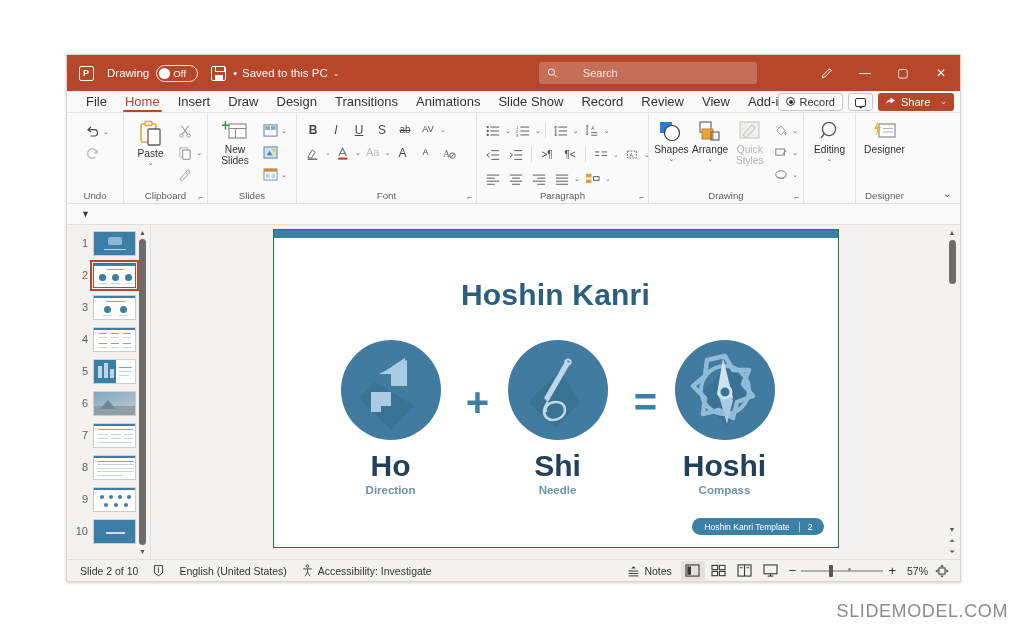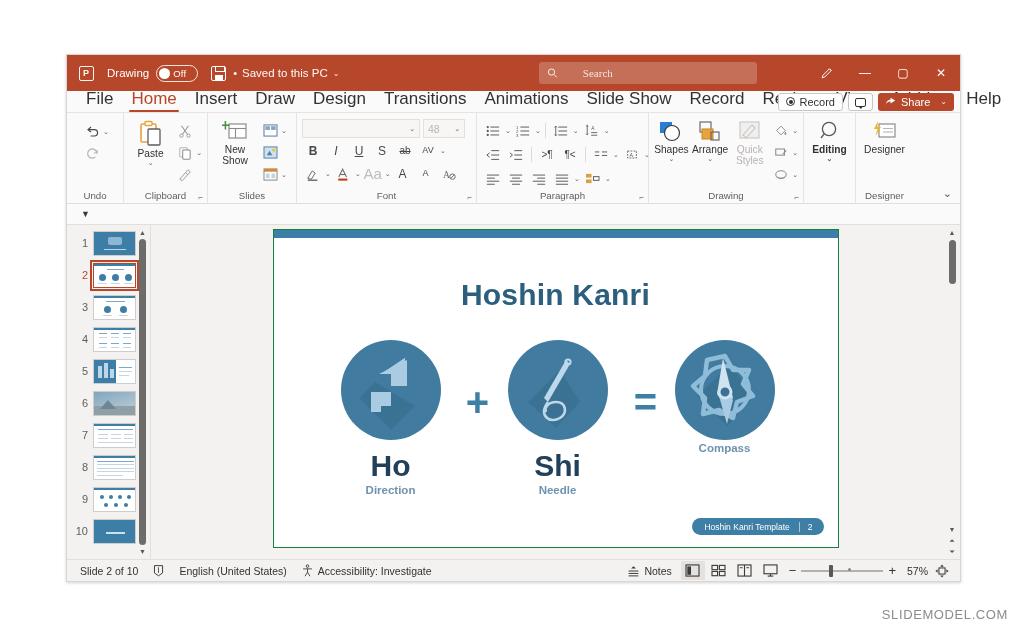--- a/index.html
+++ b/index.html
@@ -76,42 +76,42 @@
   #search-box {
     position: absolute; left: 472px; top: 7px;
     width: 218px; height: 22px;
     background: rgba(255,255,255,.22);
     border-radius: 3px; display: flex; align-items: center;
     padding: 0 8px; gap: 7px;
   }
   #search-input {
     background: transparent; border: none; outline: none;
     color: #fff; font-size: 11px; width: 100%;
-    font-family: Liberation Serif, serif;
+    font-family: Liberation Sans, sans-serif;
     padding-left: 18px;
   }
   #search-input::placeholder { color: rgba(255,255,255,.82); }
   #title-right {
     position: absolute; right: 0; top: 0; height: 36px;
     display: flex; align-items: center;
   }
   .win-btn {
     width: 38px; height: 36px; display: flex;
     align-items: center; justify-content: center;
     font-size: 12px; color: #fff;
   }
 
   
   #ribbon-tabs {
     height: 22px; flex: 0 0 22px; background: #fbfafa;
     display: flex; align-items: flex-end; padding-left: 10px;
     position: relative; border-bottom: 1px solid #e6e3e1;
   }
   .rtab {
-    font-size: 17px; color: #333230; padding: 2px 9px 3px;
+    font-size: 13px; color: #333230; padding: 2px 9px 3px;
     position: relative; white-space: nowrap;
   }
   .rtab.active { color: #b7472a; font-weight: normal; }
   .rtab.active:after {
     content:''; position:absolute; left:7px; right:7px; bottom:0;
     height:2px; background:#b7472a; border-radius:1px;
   }
   #tabs-right {
     position: absolute; right: 6px; top: 0px;
     display: flex; align-items: center; gap: 5px; height: 22px;
@@ -346,21 +346,21 @@
   }
   #zoom-mid {
     position: absolute; left: 47px; top: -1.5px;
     width: 3px; height: 3px; background: #8a8886; border-radius: 50%;
   }
   #zoom-pct { font-size: 10.5px; min-width: 26px; text-align: right; }
 
   
   #watermark {
     position: absolute; right: 16px; bottom: 12px;
-    font-size: 13px; color: #8c8c8c; letter-spacing: .6px;
+    font-size: 18px; color: #8c8c8c; letter-spacing: .6px;
   }
   svg { display: block; }
 </style>
 </head>
 <body>
 
 <div id="app-window">
 
   <div id="title-bar">
     <div class="tb-icon">
@@ -505,21 +505,21 @@
     <div class="rgroup" style="width:89px;">
       <div class="rgroup-body">
         <div class="bigbtn" style="width:44px;">
           <svg width="26" height="24" viewBox="0 0 26 24">
             <rect x="7" y="4" width="17" height="14" fill="#fff" stroke="#8e8c8a" stroke-width="1.2"></rect>
             <line x1="7" y1="8.5" x2="24" y2="8.5" stroke="#8e8c8a" stroke-width="1.1"></line>
             <line x1="13.5" y1="8.5" x2="13.5" y2="18" stroke="#8e8c8a" stroke-width="1.1"></line>
             <line x1="3.4" y1="1" x2="3.4" y2="9.5" stroke="#3f8f3f" stroke-width="1.5"></line>
             <line x1="-0.6" y1="5.2" x2="7.4" y2="5.2" stroke="#3f8f3f" stroke-width="1.5"></line>
           </svg>
-          <span class="bl" style="white-space:pre-line">New Show</span>
+          <span class="bl" style="white-space:pre-line">New Slides</span>
         </div>
         <div class="icorow" style="padding-top:2px;">
           <div class="icoline">
             <span class="smallbtn">
               <svg width="15" height="13" viewBox="0 0 16 14">
                   <rect x="1" y="1" width="14" height="12" fill="#fff" stroke="#6b88a8" stroke-width="1.2"></rect>
                   <rect x="2.4" y="2.4" width="5" height="4" fill="#86a4c4"></rect>
                   <rect x="8.6" y="2.4" width="5" height="4" fill="#86a4c4"></rect>
                 </svg>
             </span>
@@ -545,30 +545,20 @@
             </span>
             <span class="tiny-caret">⌄</span>
           </div>
         </div>
       </div>
       <div class="rgroup-label">Slides</div>
     </div>
 
     <div class="rgroup" style="width:180px;">
       <div class="rgroup-body" style="flex-direction:column;gap:2px;padding-top:3px;">
-        <div style="display:flex;align-items:center;">
-          <div id="font-name-box">
-            <span></span>
-            <span class="tiny-caret">⌄</span>
-          </div>
-          <div id="font-size-box">
-            <span>48</span>
-            <span class="tiny-caret">⌄</span>
-          </div>
-        </div>
         <div style="display:flex;align-items:center;gap:1px;">
           <span class="smallbtn gi" style="font-weight:bold;">B</span>
           <span class="smallbtn gi" style="font-style:italic;">I</span>
           <span class="smallbtn gi" style="text-decoration:underline;">U</span>
           <span class="smallbtn gi">S</span>
           <span class="smallbtn gi" style="font-size:10px;text-decoration:line-through;">ab</span>
           <span class="smallbtn gi" style="font-size:9px;">AV</span>
           <span class="tiny-caret">⌄</span>
         </div>
         <div style="display:flex;align-items:center;gap:1px;">
@@ -580,21 +570,21 @@
           </span>
           <span class="tiny-caret">⌄</span>
           <span class="smallbtn">
             <svg width="14" height="14" viewBox="0 0 16 16">
                 <path d="M3.2 11.5 L7.6 2.6 L12 11.5" fill="none" stroke="#6b6967" stroke-width="1.2"></path>
                 <line x1="5" y1="8.6" x2="10.3" y2="8.6" stroke="#6b6967" stroke-width="1.2"></line>
                 <rect x="2.6" y="13.2" width="10.4" height="2.4" fill="#c43e1c"></rect>
               </svg>
           </span>
           <span class="tiny-caret">⌄</span>
-          <span class="smallbtn gi dim" style="font-size:15px;">Aa</span>
+          <span class="smallbtn gi dim" style="font-size:11px;">Aa</span>
           <span class="tiny-caret">⌄</span>
           <span class="smallbtn gi" style="font-size:12px;">A</span>
           <span class="smallbtn gi" style="font-size:9px;">A</span>
           <span class="smallbtn">
             <svg width="14" height="14" viewBox="0 0 16 16">
                 <text x="1" y="12" font-size="11" fill="#6b6967" font-family="serif">A</text>
                 <circle cx="12" cy="11" r="3.1" fill="none" stroke="#6b6967" stroke-width="1.1"></circle>
                 <line x1="10" y1="13" x2="14" y2="9" stroke="#6b6967" stroke-width="1.1"></line>
               </svg>
           </span>
@@ -792,21 +782,21 @@
             </span>
             <span class="tiny-caret">⌄</span>
           </div>
         </div>
       </div>
       <div class="rgroup-label">Drawing</div>
       <span class="dlg-launcher">⌐</span>
     </div>
 
     <div class="rgroup" style="width:52px;">
-      <div class="rgroup-body" style="justify-content:center;font-weight:bold;">
+      <div class="rgroup-body" style="justify-content:center;">
         <div class="bigbtn" style="width:44px;">
           <svg width="24" height="24" viewBox="0 0 24 24">
             <circle cx="11" cy="9" r="6.6" fill="none" stroke="#5a5856" stroke-width="1.3"></circle>
             <line x1="6.3" y1="13.7" x2="3" y2="18" stroke="#5a5856" stroke-width="1.3"></line>
           </svg>
           <span class="bl">Editing</span>
           <span class="tiny-caret">⌄</span>
         </div>
       </div>
       <div class="rgroup-label" style="visibility:hidden;">.</div>
@@ -1006,20 +996,21 @@
           <div class="circ">
             <svg width="100" height="100" viewBox="0 0 100 100">
               <path d="M78 58 L52 86 L22 56 L56 24 Z" fill="#3a7293"></path>
               <path d="M50 16 L58 30 L74 30 L68 44 L78 56 L62 62 L58 78 L44 70 L28 74 L30 58 L18 46 L30 36 L32 20 Z" fill="none" stroke="#8fbcd8" stroke-width="4.5" stroke-linejoin="round"></path>
               <circle cx="50" cy="50" r="24" fill="none" stroke="#8fbcd8" stroke-width="4"></circle>
               <path d="M48 18 L58 58 L50 66 L42 54 Z" fill="#cfe3f0"></path>
               <path d="M52 84 L44 56 L50 50 L58 60 Z" fill="#a9cce3"></path>
               <circle cx="50" cy="52" r="6" fill="#3a7293" stroke="#cfe3f0" stroke-width="3"></circle>
             </svg>
           </div>
+          <div class="big-word">Hoshi</div>
           <div class="sub-word">Compass</div>
         </div>
 
         <div class="op" id="op-plus">+</div>
         <div class="op" id="op-equals">=</div>
 
         <div id="slide-footer-badge">
           <span id="footer-label">Hoshin Kanri Template</span>
           <span id="footer-num">2</span>
         </div>

